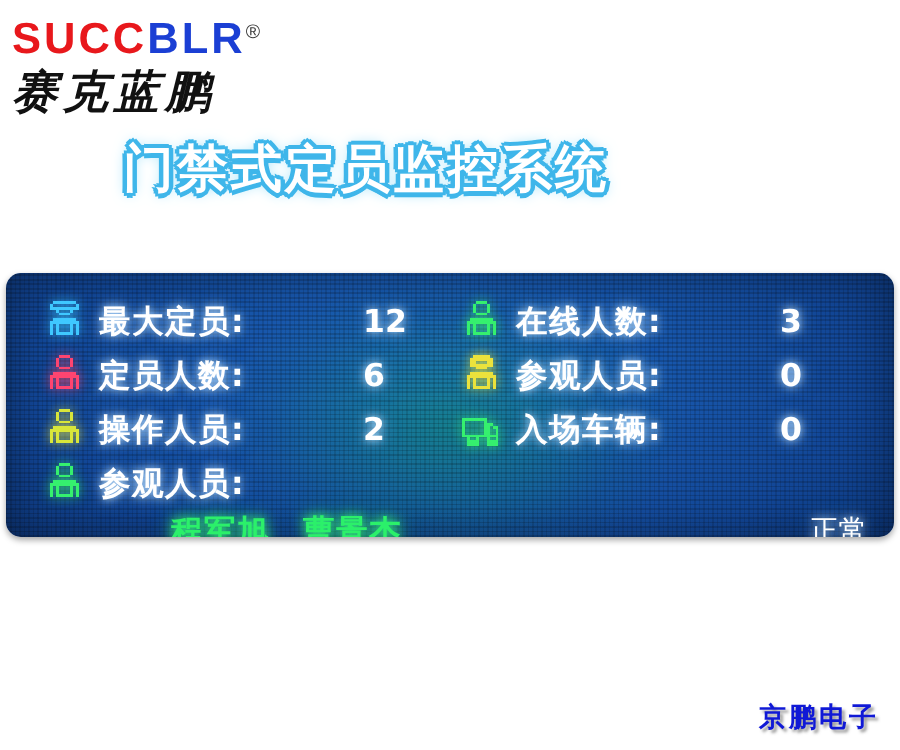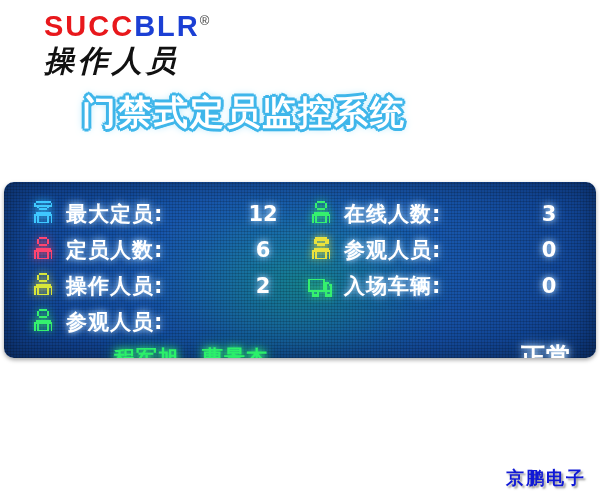--- a/index.html
+++ b/index.html
@@ -15,21 +15,20 @@
     font-family: "Liberation Sans", "DejaVu Sans", sans-serif;
   }
 
   
   #brand-header {
     position: absolute;
     left: 8px;
     top: 6px;
     width: 220px;
     height: 70px;
-    margin-left: 36px;
   }
   #brand-wordmark {
     font-family: "Liberation Sans", "DejaVu Sans", sans-serif;
     font-weight: bold;
     font-size: 29px;
     letter-spacing: 2px;
     line-height: 30px;
     white-space: nowrap;
   }
   #brand-wordmark .part-red { color: #e8181c; }
@@ -124,41 +123,41 @@
     letter-spacing: 1px;
     color: #ffffff;
     text-shadow: 0 0 6px rgba(190,225,255,0.95), 0 0 12px rgba(120,185,255,0.6);
     white-space: nowrap;
   }
   .led-value {
     font-family: "DejaVu Sans", "Liberation Sans", sans-serif;
     font-weight: bold;
     font-size: 21px;
     color: #ffffff;
-    text-align: center;
+    text-align: left;
     padding-right: 14px;
     text-shadow: 0 0 6px rgba(190,225,255,0.95), 0 0 12px rgba(120,185,255,0.6);
   }
   .led-names {
     grid-column: 2 / 6;
     font-family: "DejaVu Sans", "Liberation Sans", sans-serif;
     font-weight: bold;
     font-size: 21px;
     letter-spacing: 1px;
     color: #2bf06a;
     text-shadow: 0 0 7px rgba(60,255,120,0.95), 0 0 15px rgba(40,220,100,0.65);
     white-space: nowrap;
     padding-left: 48px;
   }
   .led-status {
     font-family: "DejaVu Sans", "Liberation Sans", sans-serif;
-    font-weight: bold;
-    font-size: 26px;
+    font-weight: normal;
+    font-size: 19px;
     color: #ffffff;
-    text-align: left;
+    text-align: right;
     padding-right: 14px;
     text-shadow: 0 0 6px rgba(200,230,255,0.95), 0 0 13px rgba(120,185,255,0.7);
     white-space: nowrap;
   }
 
   
   .px-icon { display: block; }
   .px-icon.glow-cyan   { filter: drop-shadow(0 0 4px rgba(60,200,255,0.9)); }
   .px-icon.glow-red    { filter: drop-shadow(0 0 4px rgba(255,70,110,0.9)); }
   .px-icon.glow-yellow { filter: drop-shadow(0 0 4px rgba(235,235,60,0.9)); }
@@ -178,21 +177,21 @@
     white-space: nowrap;
   }
 </style>
 </head>
 <body>
 
 <div id="brand-header">
   <div id="brand-wordmark">
     <span class="part-red">SUCC</span><span class="part-blue">BLR</span><span id="brand-reg">®</span>
   </div>
-  <div id="brand-cn">操作人员</div>
+  <div id="brand-cn">赛克蓝鹏</div>
 </div>
 
 <div id="page-title">门禁式定员监控系统</div>
 
 <div id="led-panel">
   <div id="led-grid">
 
     <div class="led-icon-cell">
       <svg class="px-icon glow-cyan" width="30" height="30" viewBox="0 0 16 16" shape-rendering="crispEdges">
         <g fill="#3fc8ff">

